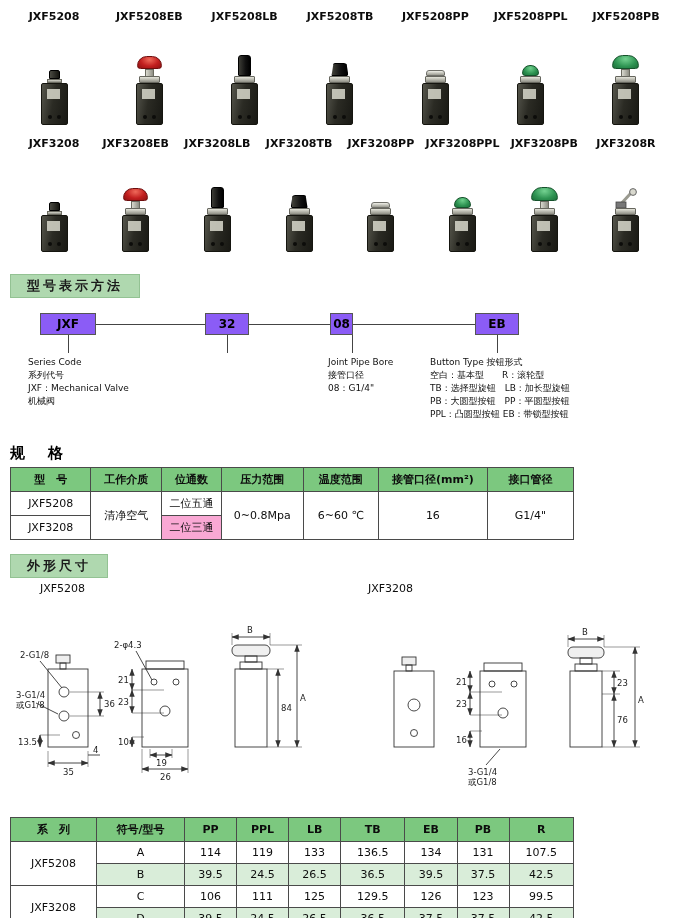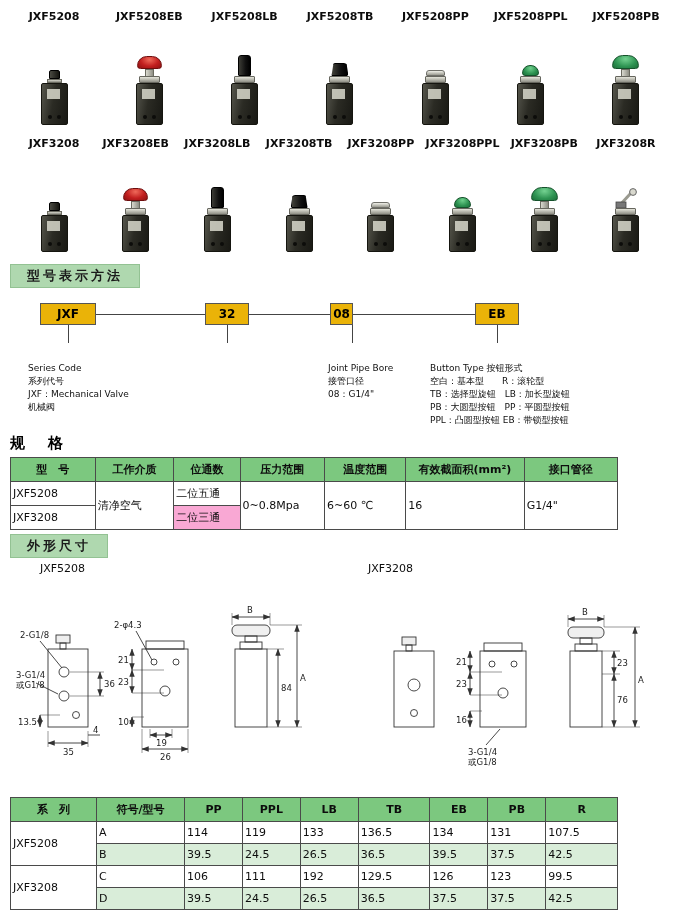--- a/index.html
+++ b/index.html
@@ -22,32 +22,32 @@
   .v-stem{width:9px;height:7px;background:linear-gradient(90deg,#d8d8ce,#8e8e84);border:1px solid #6a6a60;border-bottom:none}
   .b-basic{width:11px;height:9px;background:linear-gradient(90deg,#4a4a42,#14140f);border:1px solid #000;border-radius:2px 2px 0 0}
   .b-eb{width:25px;height:13px;background:radial-gradient(ellipse at 50% 25%,#ef6a5a,#c21f1f 55%,#8e1212);border:1px solid #6e0c0c;border-radius:12px 12px 4px 4px}
   .b-lb{width:13px;height:21px;background:linear-gradient(90deg,#3c3c36,#101010 60%,#000);border:1px solid #000;border-radius:3px 3px 1px 1px}
   .b-tb{width:17px;height:13px;background:linear-gradient(90deg,#42423a,#101010 60%,#000);border:1px solid #000;border-radius:4px 4px 1px 1px;clip-path:polygon(12% 0,88% 0,100% 100%,0 100%)}
   .b-pp{width:19px;height:6px;background:linear-gradient(180deg,#f0f0e8,#9a9a90);border:1px solid #70706a;border-radius:3px 3px 1px 1px}
   .b-ppl{width:17px;height:11px;background:radial-gradient(ellipse at 50% 25%,#6fd08c,#2c9150 60%,#1d6f3a);border:1px solid #15522b;border-radius:8px 8px 3px 3px}
   .b-pb{width:27px;height:14px;background:radial-gradient(ellipse at 50% 25%,#74d291,#2e9352 60%,#1d6f3a);border:1px solid #15522b;border-radius:13px 13px 4px 4px}
 
   
-  .sec-bar{display:inline-block;background:#afd8af;border:1px solid #93c293;color:#1b1b1b;font-weight:bold;font-size:13px;letter-spacing:3px;padding:2px 16px;margin:0 0 0 10px}
+  .sec-bar{display:inline-block;background:#afd8af;border:1px solid #93c293;color:#1b1b1b;font-weight:bold;font-size:13px;letter-spacing:3px;padding:2px 16px;margin:10px 0 0 10px}
   .spec-heading{font-size:15px;font-weight:bold;letter-spacing:4px;margin:12px 0 2px 10px;color:#000}
 
   
   .model-diagram{position:relative;height:128px;margin:6px 10px 0}
   .md-hline{position:absolute;top:20px;height:1px;background:#444;left:58px;width:429px}
-  .code-box{position:absolute;top:9px;height:22px;line-height:20px;text-align:center;font-weight:bold;font-size:12px;background:#eab308;border:1px solid #555;color:#000}
+  .code-box{position:absolute;top:9px;height:22px;line-height:20px;text-align:center;font-weight:bold;font-size:12px;background:#8b5cf6;border:1px solid #555;color:#000}
   .md-vline{position:absolute;width:1px;height:18px;background:#444;top:31px}
-  .md-expl{position:absolute;top:68px;font-size:9px;line-height:1.45;white-space:pre-line;color:#101010}
+  .md-expl{position:absolute;top:52px;font-size:9px;line-height:1.45;white-space:pre-line;color:#101010}
 
   
-  table{border-collapse:collapse;margin:4px 10px;width:608px;font-size:11px;color:#0d0d0d}
+  table{border-collapse:collapse;margin:4px 10px;width:564px;font-size:11px;text-align:center;color:#0d0d0d}
   th,td{border:1px solid #4a4a4a;padding:4px 2px}
   th{background:#7cc87f;font-weight:bold}
   .cell-green{background:#f9a8d4}
   .row-light td{background:#d9edd9}
   .series-cell{background:#fff}
 
   
   .drawings{display:flex;gap:4px;padding:4px 14px 0}
   .drawing-title{font-size:11px;color:#0c0c0c;margin:0 0 0 26px}
   .dim-text{font-family:"DejaVu Sans",sans-serif}
@@ -226,21 +226,21 @@
 <div class="spec-heading">规　格</div>
 
 <table class="spec-table">
   <thead>
     <tr>
       <th style="width:90px">型　号</th>
       <th style="width:88px">工作介质</th>
       <th style="width:74px">位通数</th>
       <th style="width:88px">压力范围</th>
       <th style="width:88px">温度范围</th>
-      <th style="width:130px">有效截面积(mm²)</th>
+      <th style="width:130px">接管口径(mm²)</th>
       <th style="width:102px">接口管径</th>
     </tr>
   </thead>
   <tbody>
     <tr>
       <td>JXF5208</td>
       <td rowspan="2">清净空气</td>
       <td>二位五通</td>
       <td rowspan="2">0~0.8Mpa</td>
       <td rowspan="2">6~60 ℃</td>
@@ -434,21 +434,21 @@
       <td>36.5</td>
       <td>39.5</td>
       <td>37.5</td>
       <td>42.5</td>
     </tr>
     <tr>
       <td rowspan="2" class="series-cell">JXF3208</td>
       <td>C</td>
       <td>106</td>
       <td>111</td>
-      <td>192</td>
+      <td>125</td>
       <td>129.5</td>
       <td>126</td>
       <td>123</td>
       <td>99.5</td>
     </tr>
     <tr class="row-light">
       <td>D</td>
       <td>39.5</td>
       <td>24.5</td>
       <td>26.5</td>

